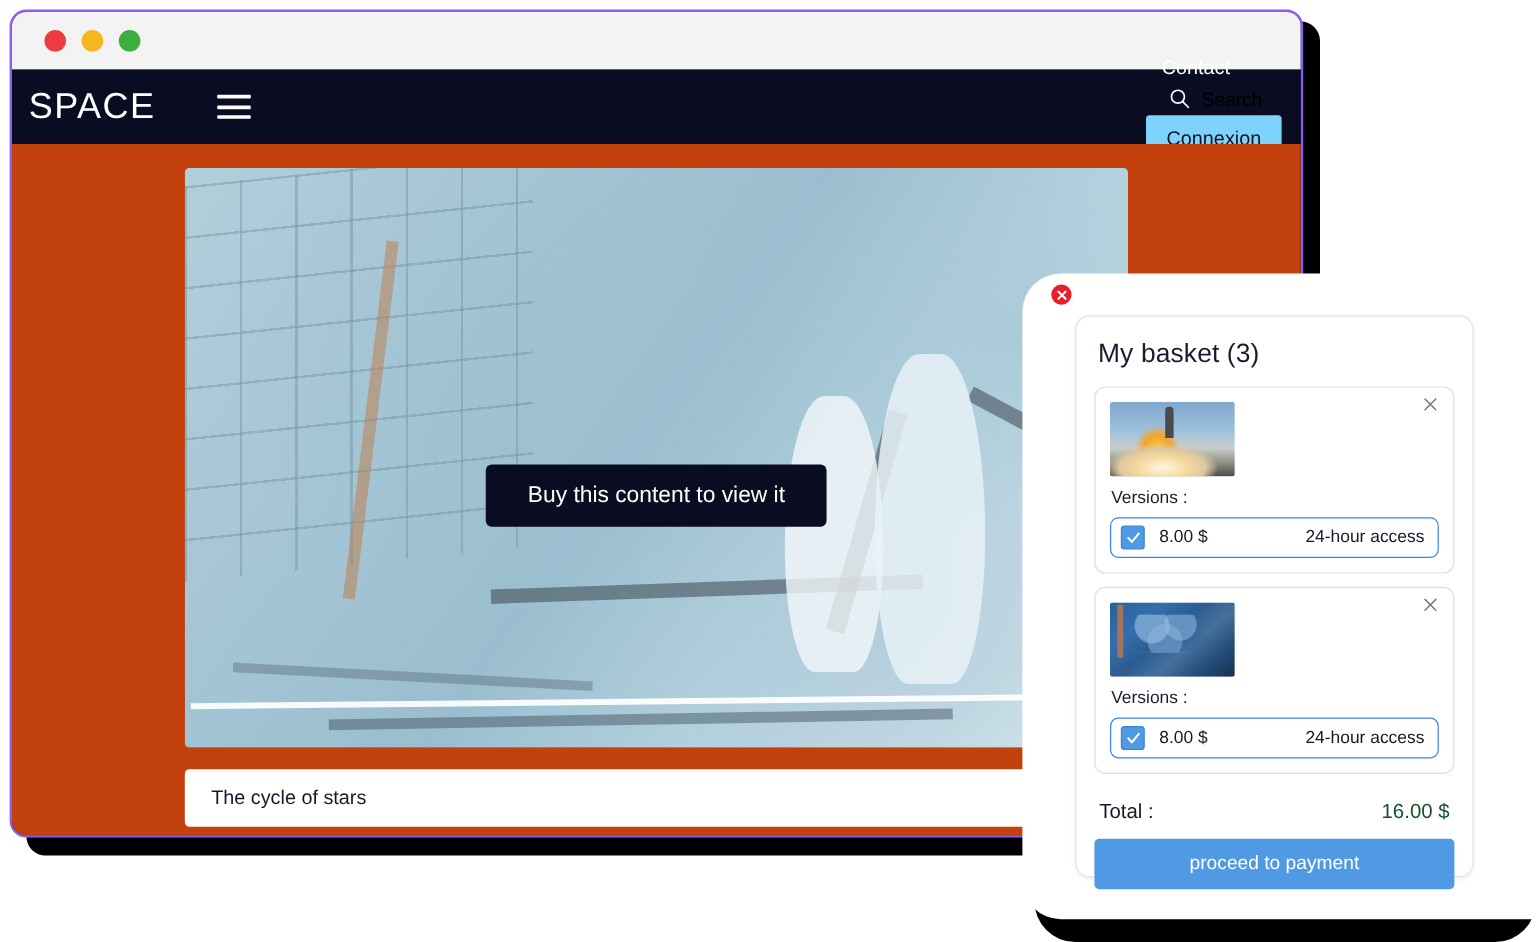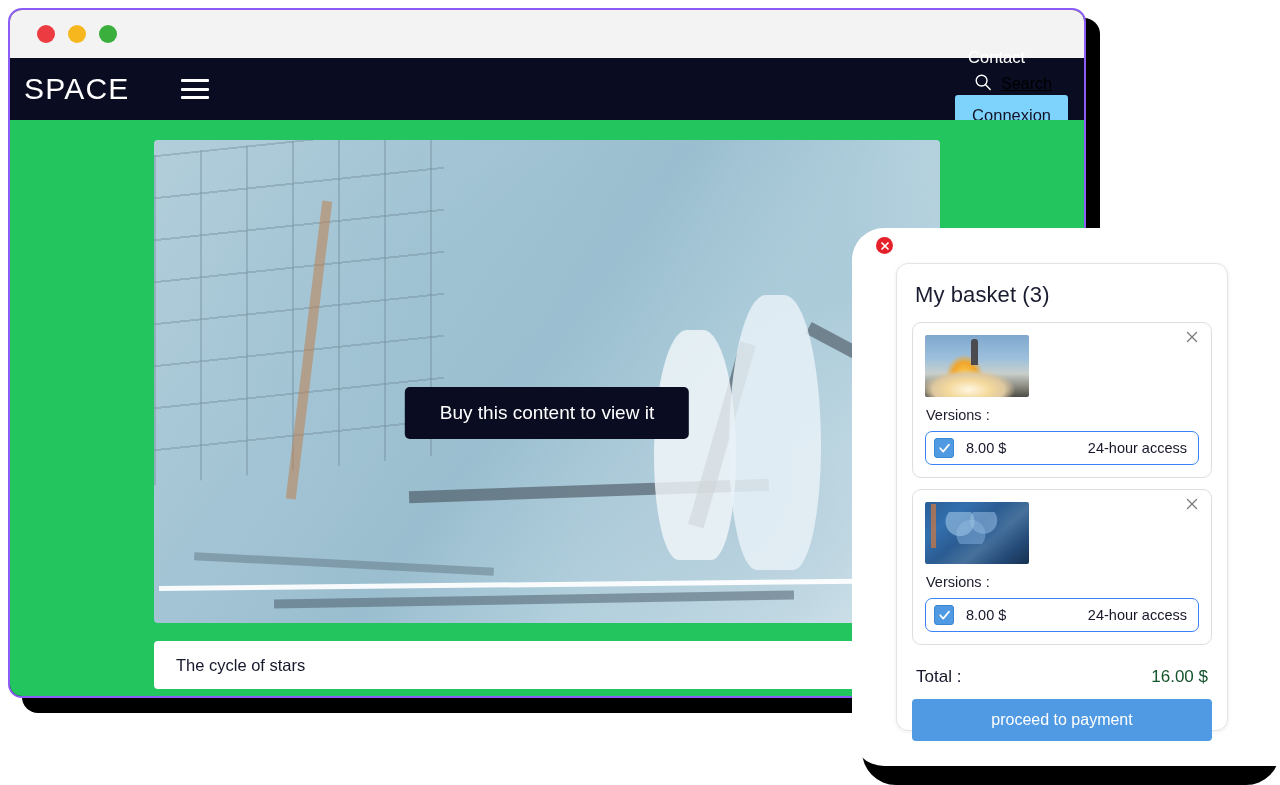--- a/index.html
+++ b/index.html
@@ -99,40 +99,39 @@
     padding: 6px 10px;
     cursor: pointer;
     white-space: nowrap;
   }
   .nav-search {
     display: flex;
     align-items: center;
     gap: 9px;
     margin-left: 33px;
     cursor: pointer;
-    text-decoration: underline;
   }
   .search-glyph { display: block; }
   .btn-connexion {
     margin-left: 30px;
     background: #7dd3fc;
     color: #111327;
     font-size: 16.5px;
     border: none;
     border-radius: 3px;
     padding: 11px 17px;
     cursor: pointer;
     font-family: inherit;
   }
 
   
   .page-body {
     position: relative;
     height: 580px;
-    background: #22c55e;
+    background: #c2410c;
     padding: 12px 0 0 0;
   }
 
   .media-wrap {
     position: relative;
     margin: 8px auto 0 auto;
     width: 786px;
     height: 483px;
     border-radius: 4px;
     overflow: hidden;

